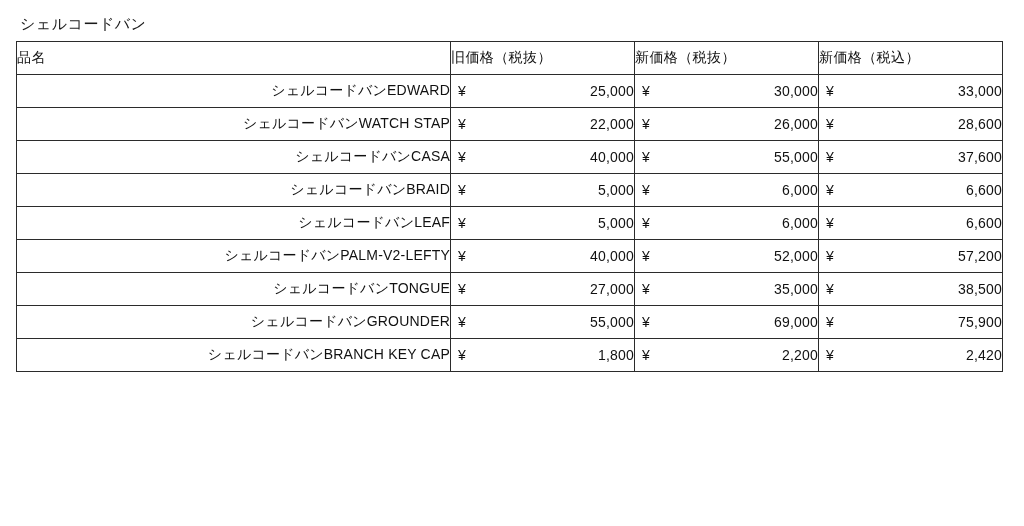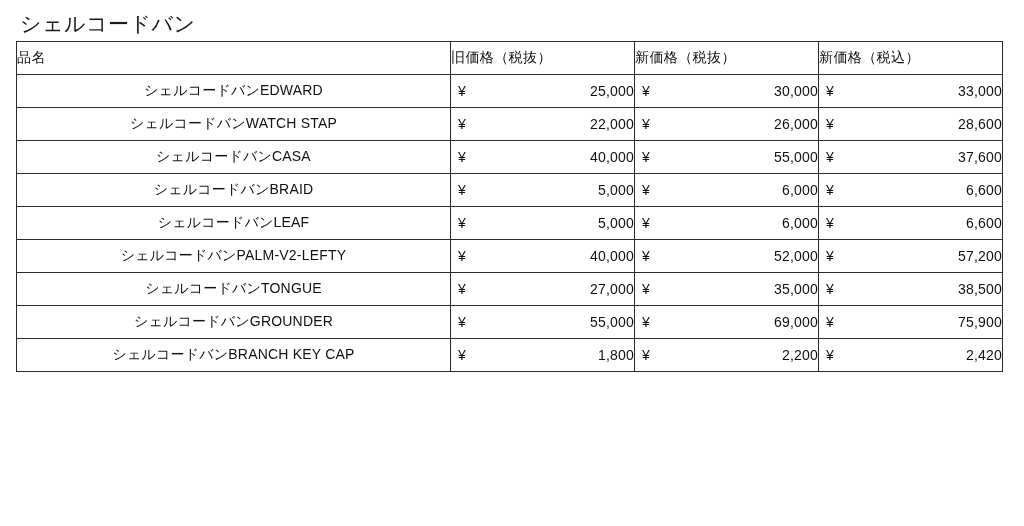--- a/index.html
+++ b/index.html
@@ -15,21 +15,21 @@
     overflow: hidden;
   }
   .page {
     position: relative;
     width: 1024px;
     height: 526px;
     box-sizing: border-box;
     padding: 10px 14px 0 14px;
   }
   .doc-title {
-    font-size: 21px;
+    font-size: 15px;
     line-height: 20px;
     letter-spacing: 0.5px;
     color: #1a1a1a;
     margin: 4px 0 7px 6px;
     font-weight: 400;
   }
   table.price-table {
     border-collapse: collapse;
     table-layout: fixed;
     width: 986px;
@@ -52,21 +52,21 @@
   col.c-new  { width: 184px; }
   col.c-tax  { width: 184px; }
 
   .hdr {
     text-align: left;
     padding-left: 7px;
     letter-spacing: 0.4px;
     font-size: 14px;
   }
   .name-cell {
-    text-align: center;
+    text-align: right;
     padding-left: 7px;
     letter-spacing: 0.2px;
     font-size: 14px;
   }
   .price-cell {
     position: relative;
     padding: 0 8px 0 7px;
     text-align: right;
     font-size: 14px;
   }

